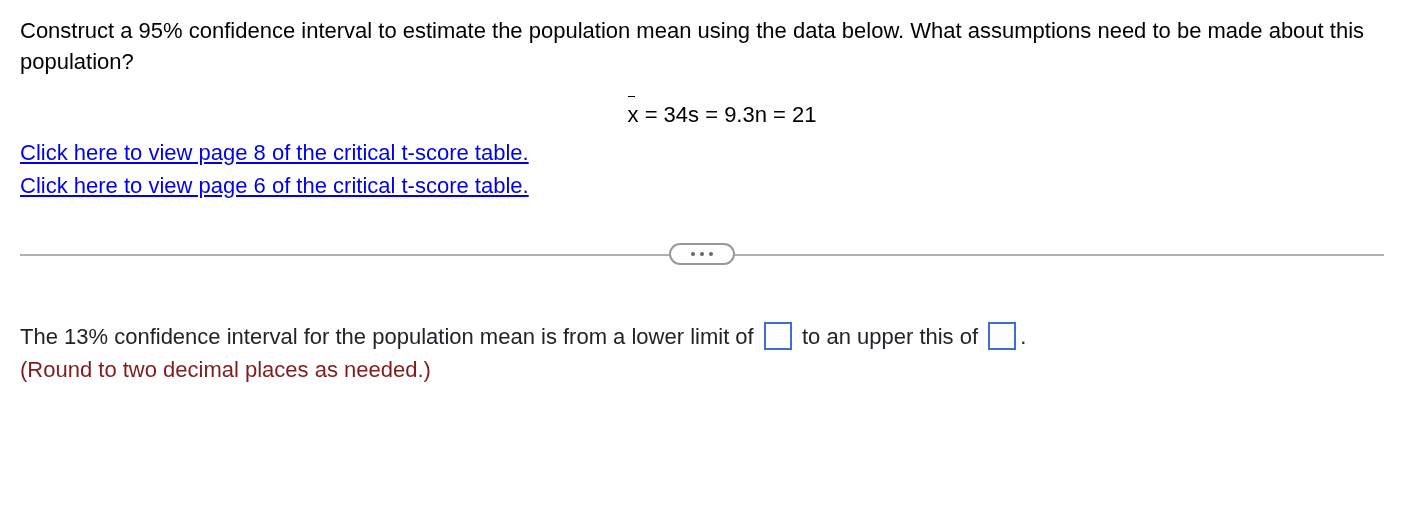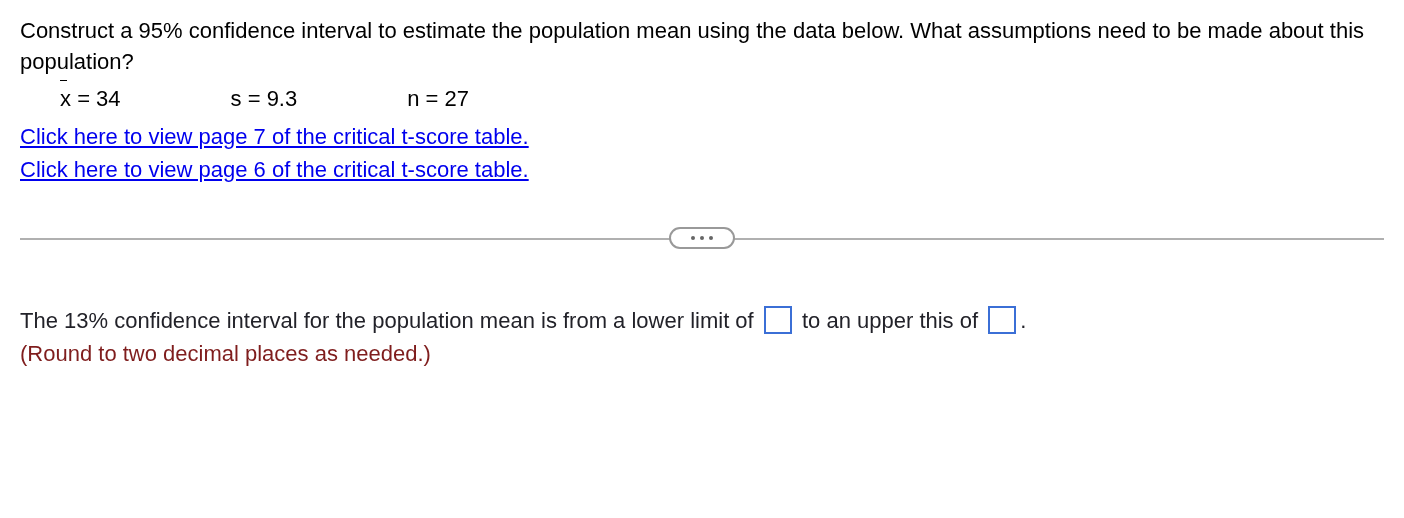--- a/index.html
+++ b/index.html
@@ -10,28 +10,28 @@
     body {
       font-family: Arial, Helvetica, sans-serif;
       font-size: 22px;
       color: #000;
       padding: 16px 20px;
       background: #fff;
       width: 1404px;
     }
     .question-text {
       line-height: 1.4;
-      margin-bottom: 8px;
+      margin-bottom: 24px;
     }
     .data-row {
       display: flex;
-      gap: 110px;
       margin-left: 40px;
       margin-bottom: 8px;
       align-items: center;
+      justify-content: center;
     }
     .data-item {
       white-space: nowrap;
     }
     .xbar {
       position: relative;
       display: inline-block;
     }
     .xbar::before {
       content: "";
@@ -104,24 +104,24 @@
     }
   </style>
 </head>
 <body>
 
 <div class="question-text">Construct a 95% confidence interval to estimate the population mean using the data below. What assumptions need to be made about this population?</div>
 
 <div class="data-row">
   <span class="data-item"><span class="xbar">x</span> <span>= 34</span></span>
   <span class="data-item">s = 9.3</span>
-  <span class="data-item">n = 27</span>
+  <span class="data-item">n = 21</span>
 </div>
 
-<a class="link">Click here to view page 7 of the critical t-score table.</a>
+<a class="link">Click here to view page 8 of the critical t-score table.</a>
 <a class="link">Click here to view page 6 of the critical t-score table.</a>
 
 <div class="divider-wrap">
   <div class="divider-line"></div>
   <div class="divider-pill">
     <span></span>
     <span></span>
     <span></span>
   </div>
 </div>

